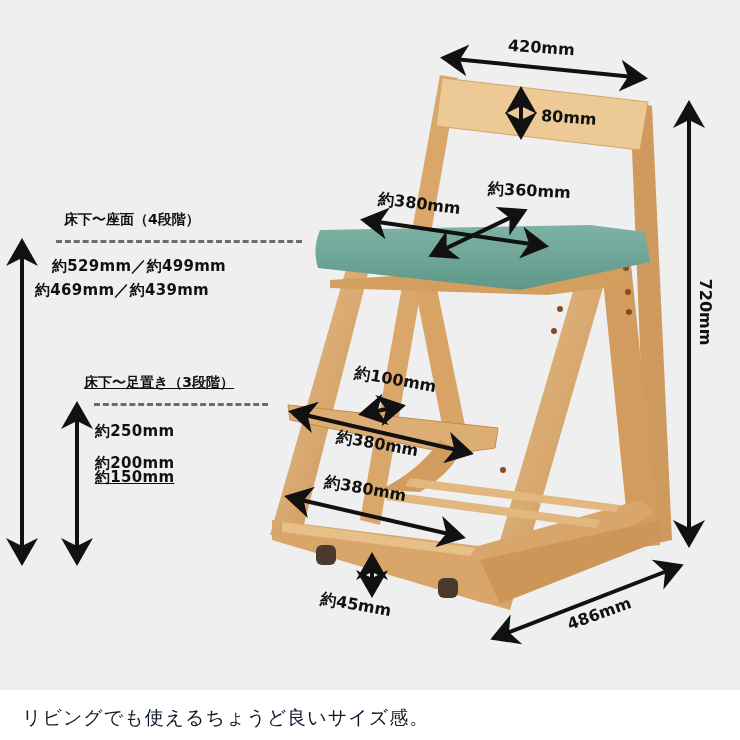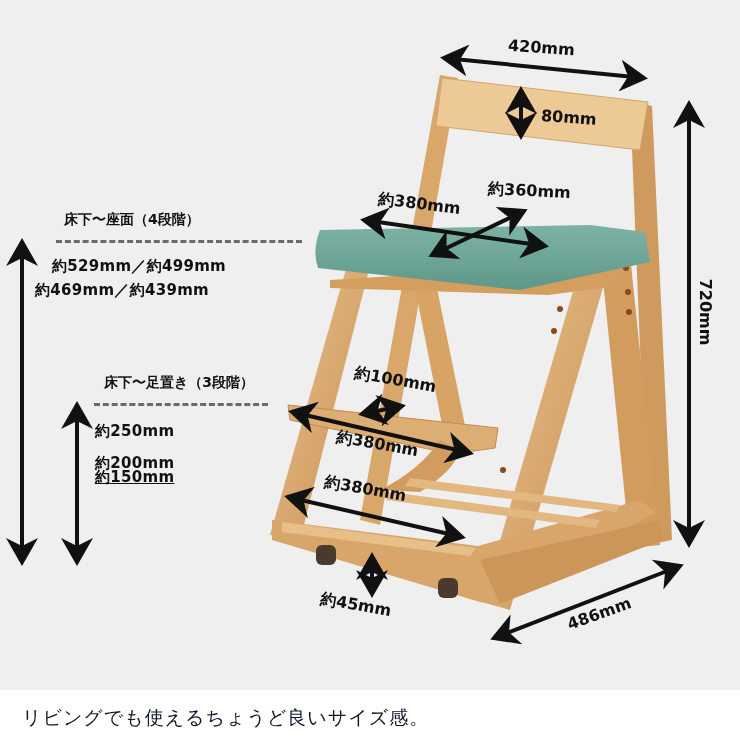--- a/index.html
+++ b/index.html
@@ -86,21 +86,21 @@
       <line x1="22" y1="242" x2="22" y2="562" marker-start="url(#ah)" marker-end="url(#ah)"></line>
       <line x1="77" y1="405" x2="77" y2="562" marker-start="url(#ah)" marker-end="url(#ah)"></line>
     </g>
   </svg>
 
   <div class="lbl sec-title" style="left:64px;top:212px;">床下〜座面（4段階）</div>
   <div class="dash" style="left:56px;top:240px;width:246px;"></div>
   <div class="lbl val" style="left:52px;top:259px;">約529mm／約499mm</div>
   <div class="lbl val" style="left:35px;top:283px;">約469mm／約439mm</div>
 
-  <div class="lbl sec-title" style="left:104px;top:375px;">床下〜足置き（3段階）</div>
+  <div class="lbl sec-title" style="left:84px;top:375px;text-decoration:underline;">床下〜足置き（3段階）</div>
   <div class="dash" style="left:94px;top:403px;width:174px;"></div>
   <div class="lbl val" style="left:95px;top:424px;">約250mm</div>
   <div class="lbl val" style="left:95px;top:456px;">約200mm</div>
   <div class="lbl val" style="left:95px;top:470px;text-decoration:underline;">約150mm</div>
 
   <div class="lbl dim" style="left:508px;top:40px;transform:rotate(4deg);">420mm</div>
   <div class="lbl dim" style="left:541px;top:110px;transform:rotate(4deg);">80mm</div>
   <div class="lbl dim" style="left:378px;top:196px;transform:rotate(7deg);">約380mm</div>
   <div class="lbl dim" style="left:488px;top:183px;transform:rotate(3deg);">約360mm</div>
   <div class="lbl dim" style="left:354px;top:372px;transform:rotate(10deg);">約100mm</div>

